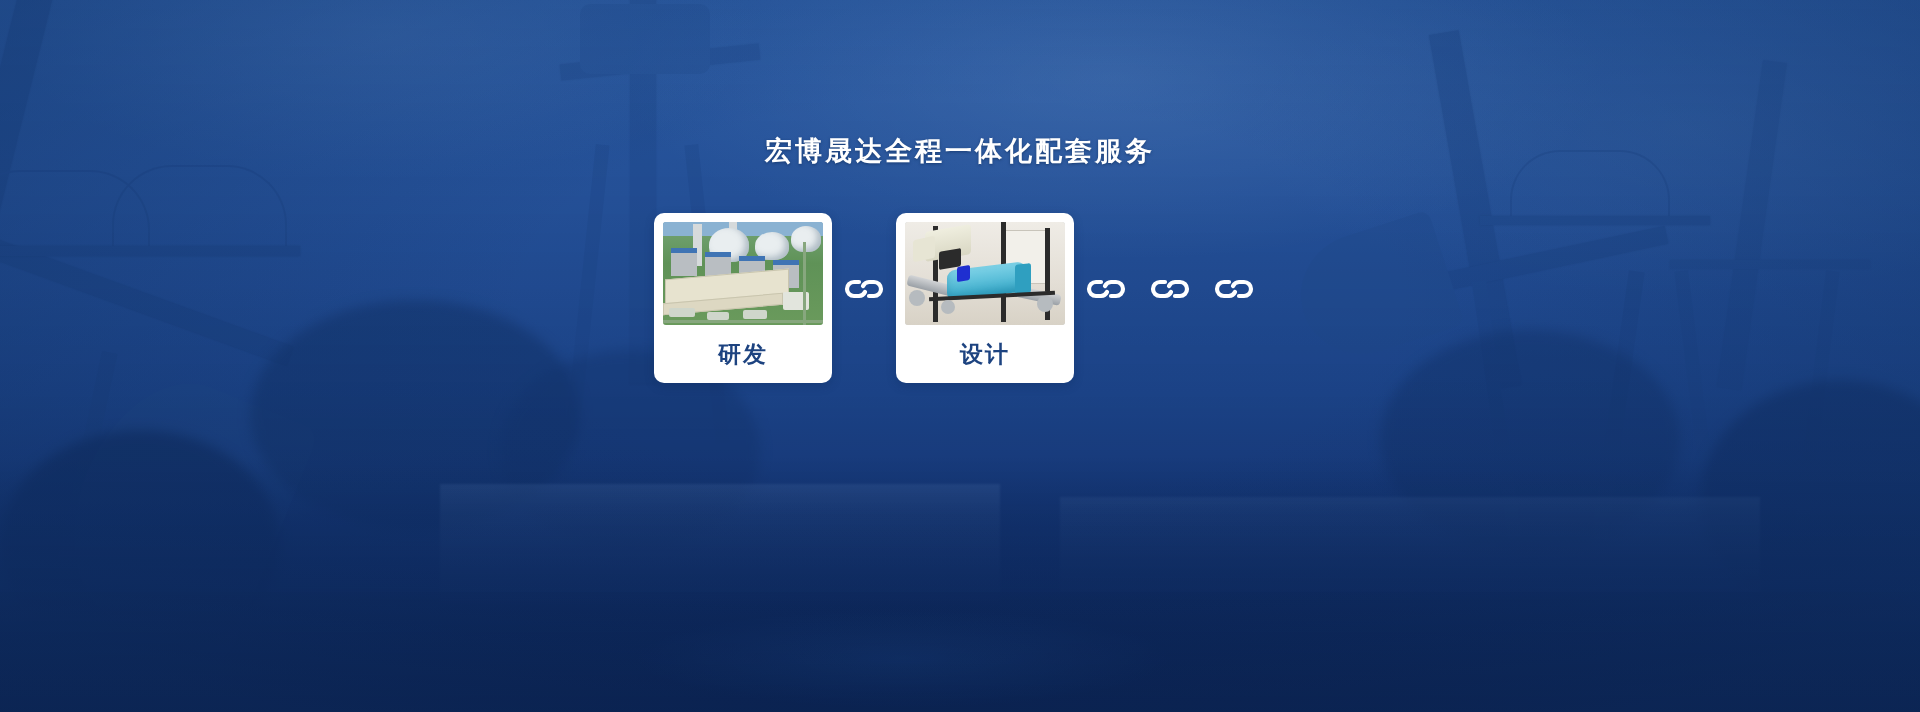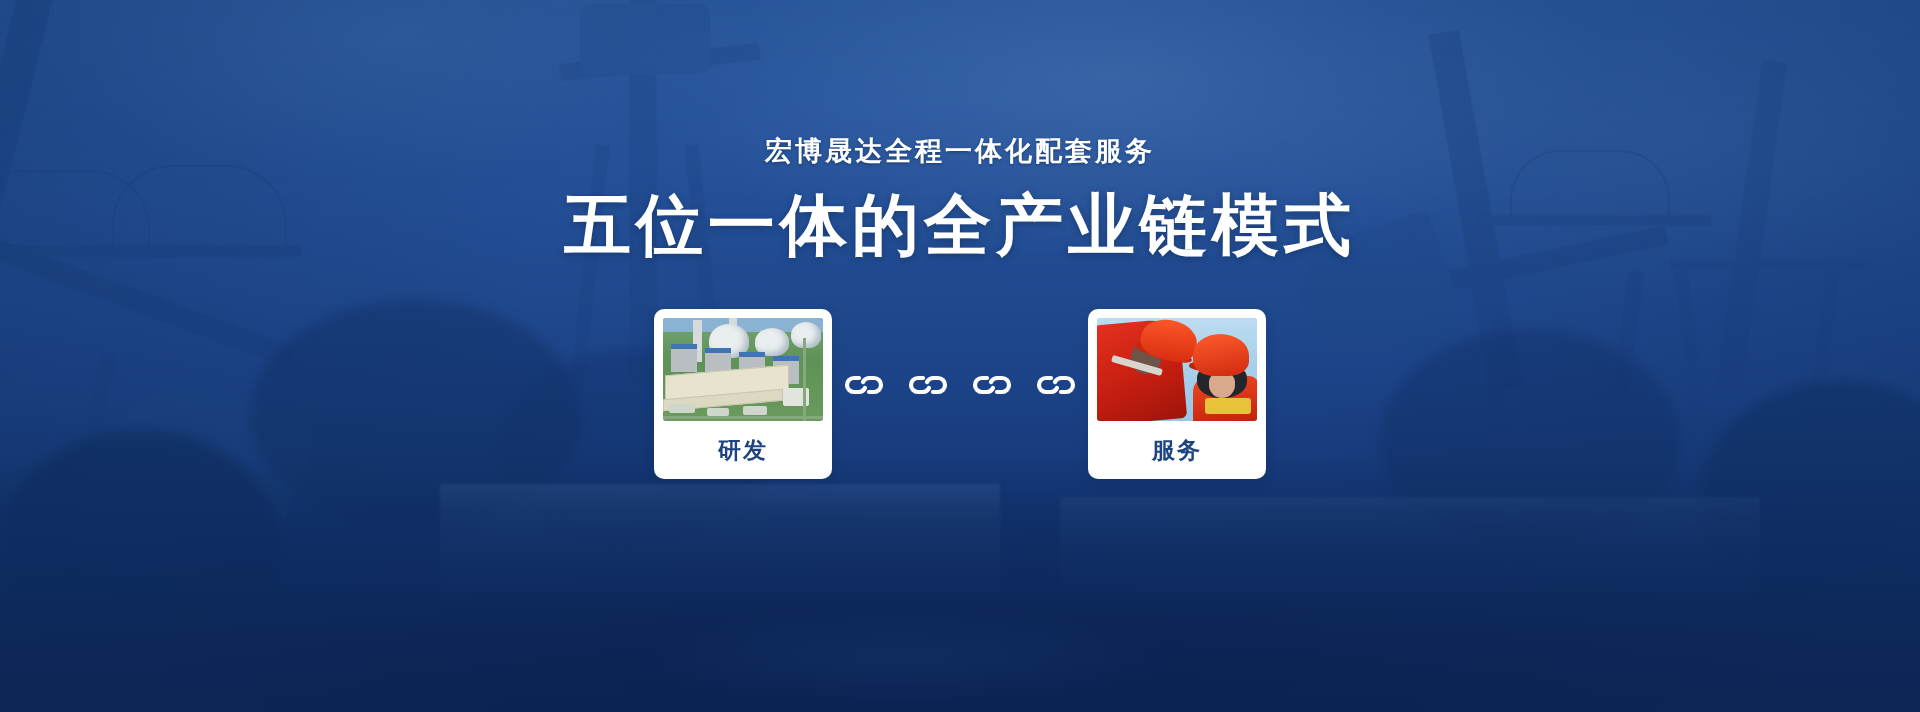--- a/index.html
+++ b/index.html
@@ -365,21 +365,20 @@
     <div class="bg-ground"></div>
     <div class="bg-dirt"></div>
     <div class="bg-tint"></div>
     <div class="bg-vignette"></div>
   </div>
 
   <div class="content">
 
     <div class="subtitle">宏博晟达全程一体化配套服务</div>
 
-    <h1 class="title">五位一体的全产业链模式</h1>
 
     <div class="chain-row">
 
       <div class="card">
         <div class="card-thumb">
           <div class="thumb-plant">
             <div class="sky"></div>
             <div class="stack s1"></div>
               <div class="stack s2"></div>
             <div class="dome d1"></div>
@@ -404,20 +403,43 @@
 
       <div class="link-icon">
         <svg width="40" height="26" viewBox="0 0 40 26" aria-hidden="true">
           <g fill="none" stroke="#ffffff" stroke-width="4.2" stroke-linecap="round">
             <path d="M15 6 H10 a7 7 0 0 0 0 14 H15 a7 7 0 0 0 6-4"></path>
             <path d="M25 20 H30 a7 7 0 0 0 0-14 H25 a7 7 0 0 0-6 4"></path>
           </g>
         </svg>
       </div>
 
+      <div class="card">
+        <div class="card-thumb">
+          <div class="thumb-cad">
+            <div class="panel"></div>
+            <div class="frame fr1"></div>
+              <div class="frame fr2"></div>
+              <div class="frame fr3"></div>
+            <div class="motor"></div>
+              <div class="motor2"></div>
+            <div class="pipe p1"></div>
+              <div class="pipe p2"></div>
+            <div class="body"></div>
+              <div class="body-end"></div>
+            <div class="blkmod"></div>
+              <div class="gem"></div>
+            <div class="frame fr4"></div>
+            <div class="flange fl1"></div>
+              <div class="flange fl2"></div>
+              <div class="flange fl3"></div>
+          </div>
+        </div>
+        <div class="card-label">设计</div>
+      </div>
 
       <div class="link-icon">
         <svg width="40" height="26" viewBox="0 0 40 26" aria-hidden="true">
           <g fill="none" stroke="#ffffff" stroke-width="4.2" stroke-linecap="round">
             <path d="M15 6 H10 a7 7 0 0 0 0 14 H15 a7 7 0 0 0 6-4"></path>
             <path d="M25 20 H30 a7 7 0 0 0 0-14 H25 a7 7 0 0 0-6 4"></path>
           </g>
         </svg>
       </div>
 
@@ -434,34 +456,16 @@
 
       <div class="link-icon">
         <svg width="40" height="26" viewBox="0 0 40 26" aria-hidden="true">
           <g fill="none" stroke="#ffffff" stroke-width="4.2" stroke-linecap="round">
             <path d="M15 6 H10 a7 7 0 0 0 0 14 H15 a7 7 0 0 0 6-4"></path>
             <path d="M25 20 H30 a7 7 0 0 0 0-14 H25 a7 7 0 0 0-6 4"></path>
           </g>
         </svg>
       </div>
 
-      <div class="card">
-        <div class="card-thumb">
-          <div class="thumb-svc">
-            <div class="w1-body"></div>
-            <div class="w1-face"></div>
-            <div class="w1-brim"></div>
-            <div class="w1-helm"></div>
-            <div class="w1-strap"></div>
-            <div class="w2-body"></div>
-            <div class="w2-vest"></div>
-            <div class="w2-hood"></div>
-            <div class="w2-face"></div>
-            <div class="w2-brim"></div>
-            <div class="w2-helm"></div>
-          </div>
-        </div>
-        <div class="card-label">服务</div>
-      </div>
 
     </div>
   </div>
 </div>
 
 </body></html>

